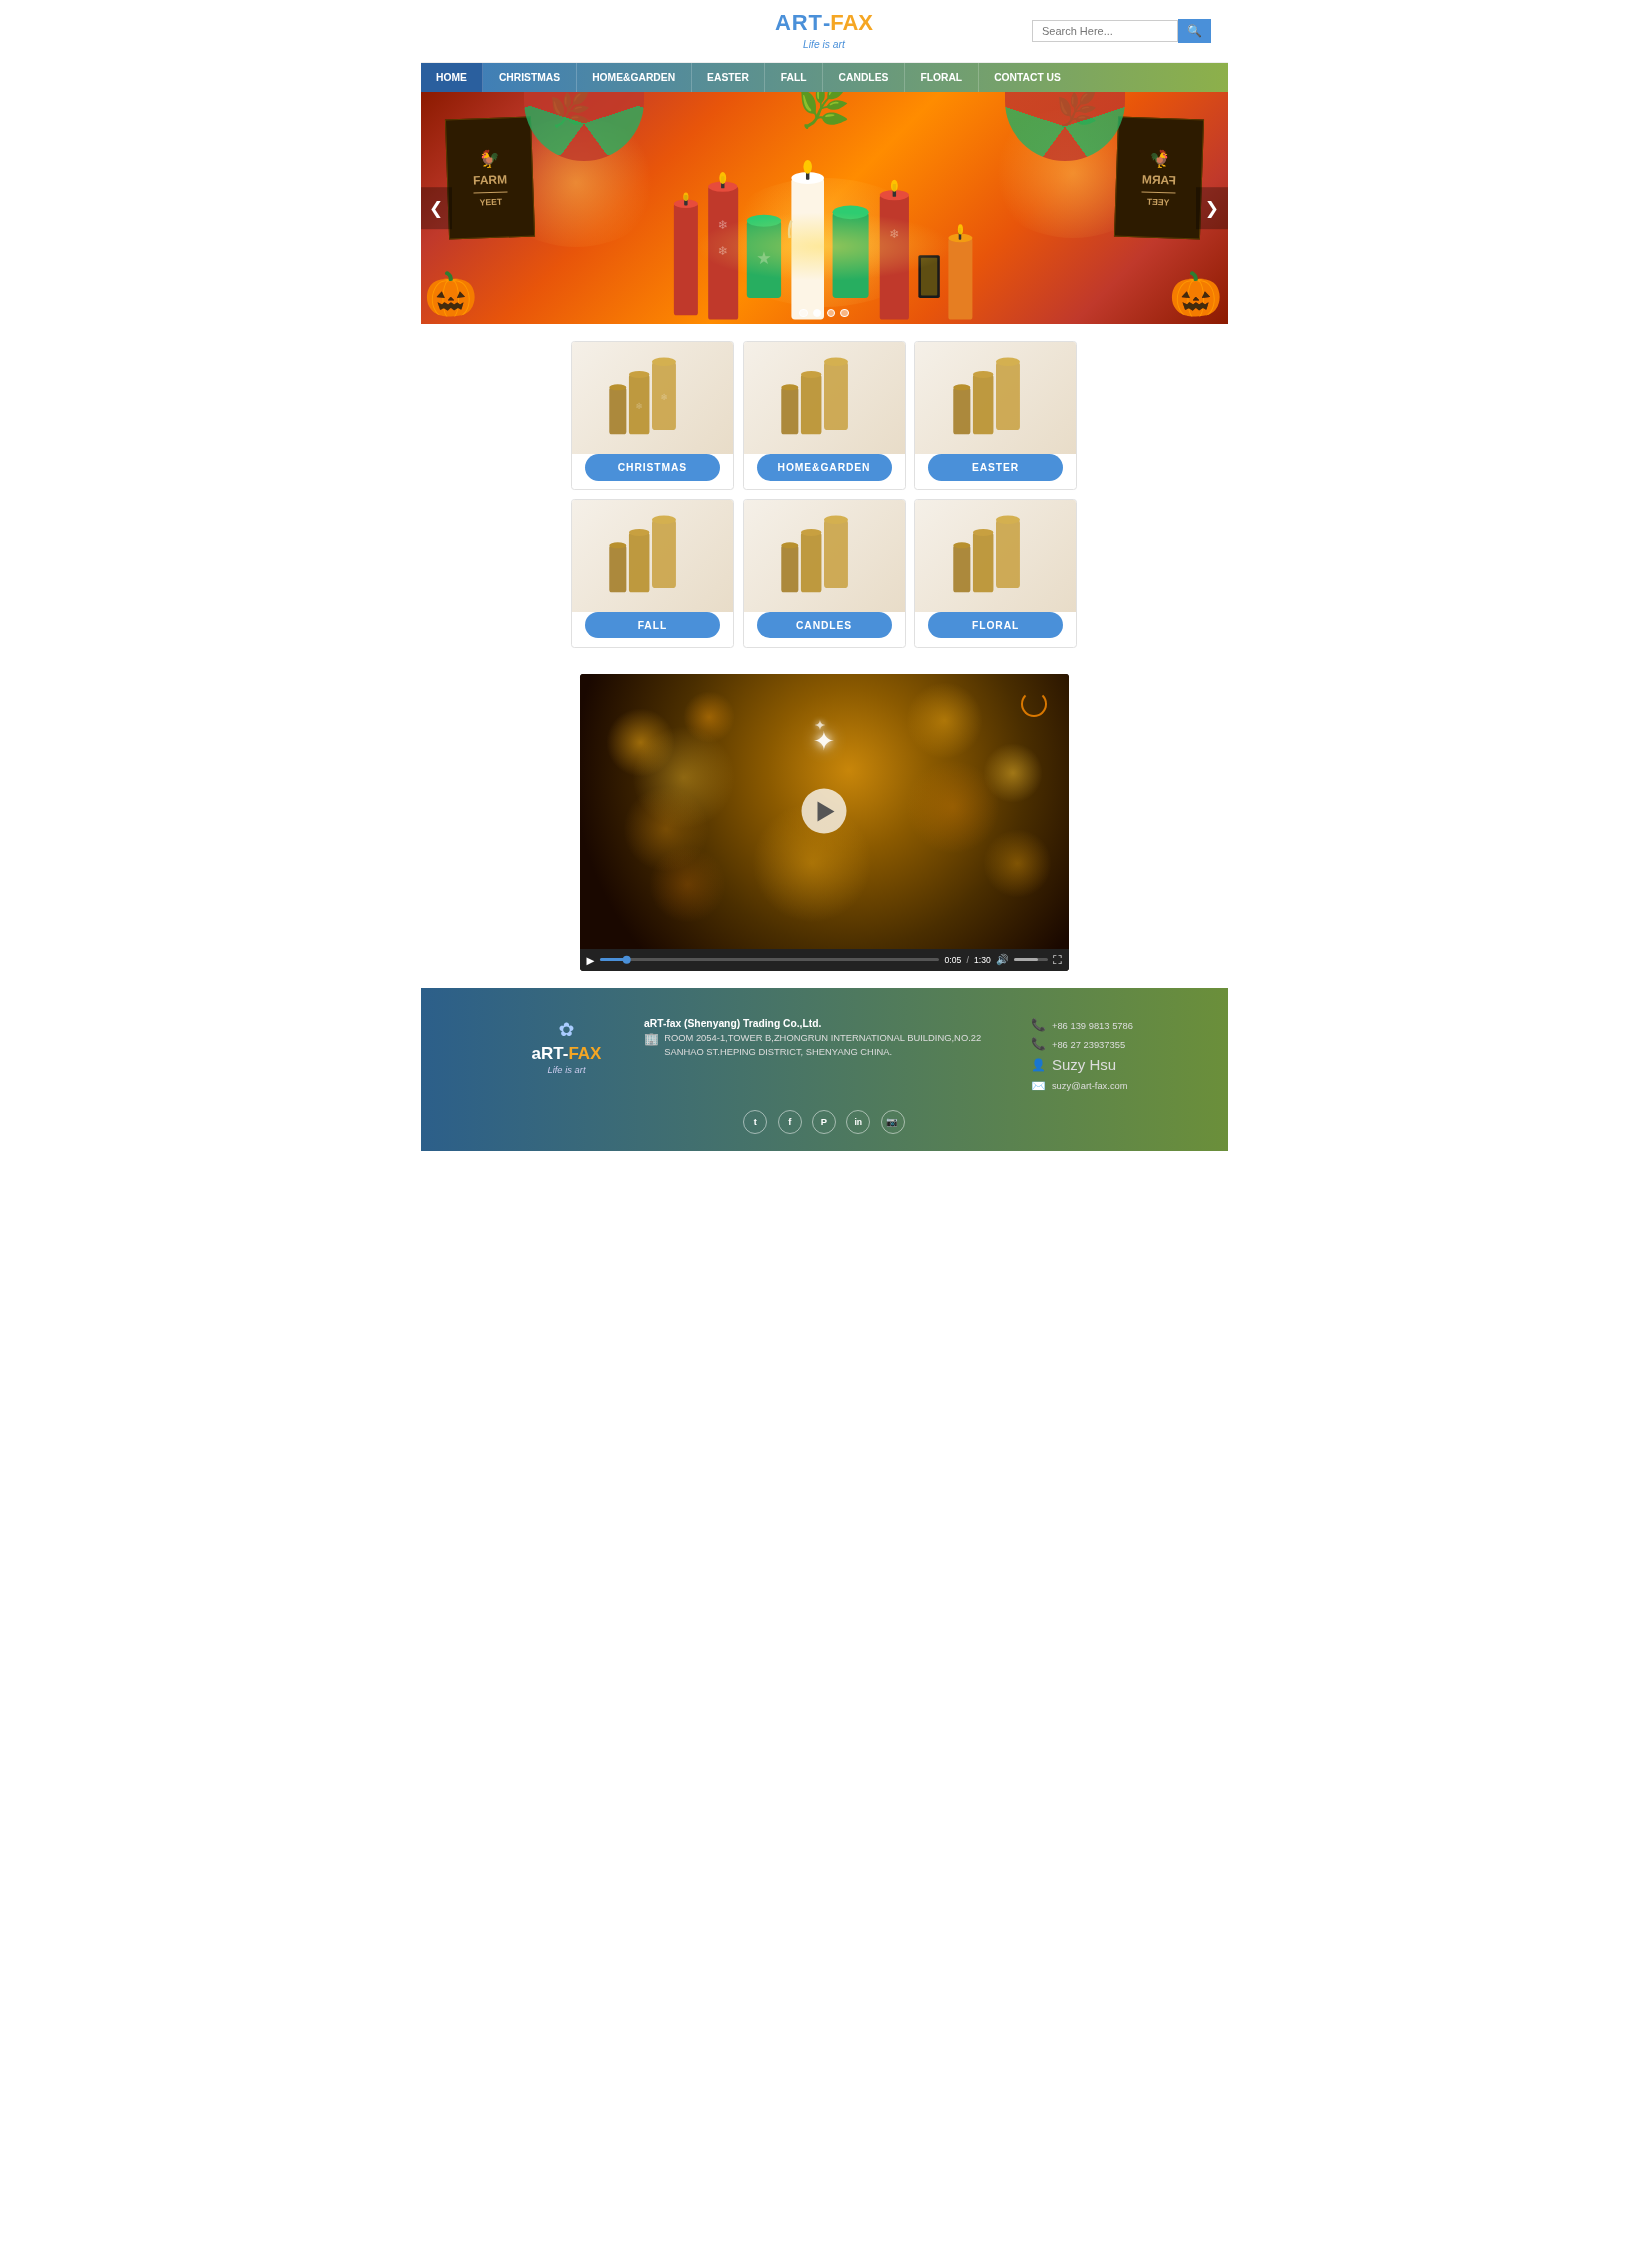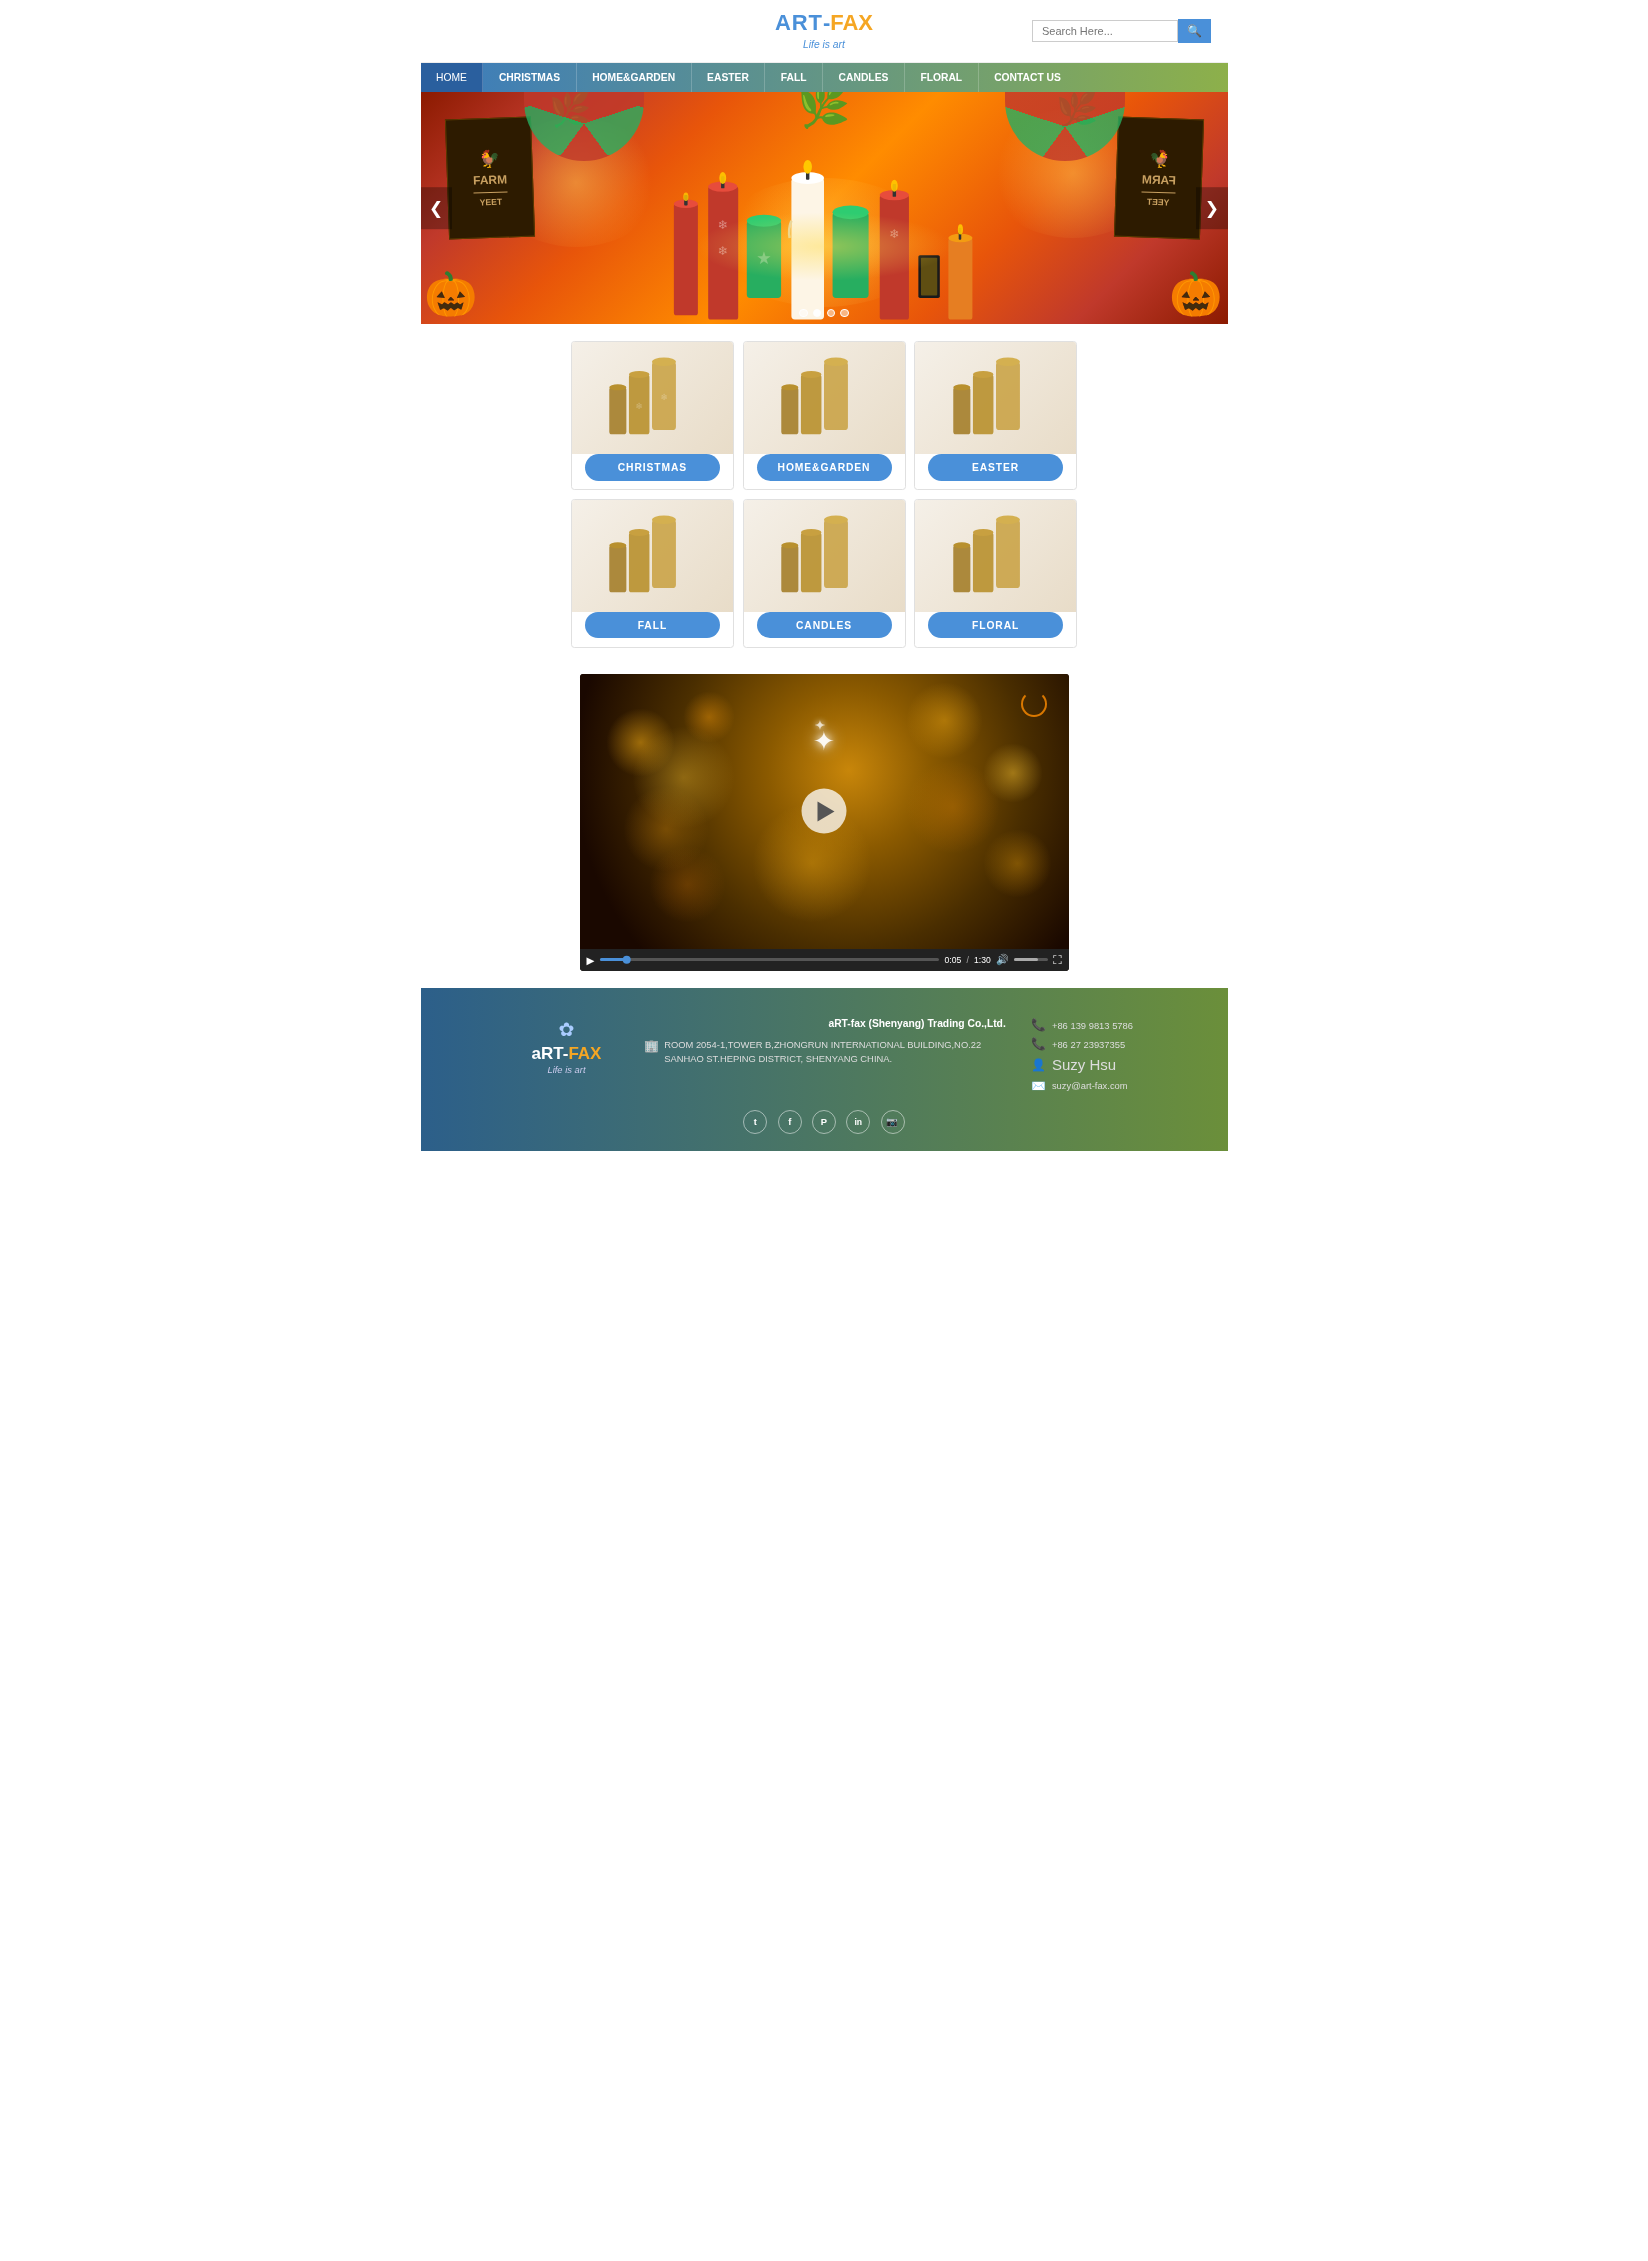--- a/index.html
+++ b/index.html
@@ -15,21 +15,21 @@
     </div>
     <span style="font-size:10.3px; color:#4a90d9; font-style:italic;">Life is art</span>
   </div>
   <div style="position:absolute; right:17px; display:flex; align-items:center;">
     <input style="border: 0.9px solid rgb(204, 204, 204); padding: 4.3px 8.6px; font-size: 11px; color: rgb(170, 170, 170); outline: none; width: 146px;" placeholder="Search Here...">
     <button style="background:#4a90d9; border:none; padding:5.2px 8.6px; cursor:pointer; color:#fff; font-size:12px;">🔍</button>
   </div>
 </div>
 
 <nav style="background:linear-gradient(to right,#3a7bbf,#8db04a); display:flex; align-items:center;">
-  <a href="#" style="color:#fff;text-decoration:none;padding:9.4px 15.5px;font-size:10.3px;font-weight:normal;background:#2a5f9e;border-right:0.9px solid rgba(255,255,255,0.2);">HOME</a>
+  <a href="#" style="color:#fff;text-decoration:none;padding:9.4px 15.5px;font-size:10.3px;font-weight:bold;background:#2a5f9e;border-right:0.9px solid rgba(255,255,255,0.2);">HOME</a>
   <a href="#" style="color:#fff;text-decoration:none;padding:9.4px 15.5px;font-size:10.3px;font-weight:bold;border-right:0.9px solid rgba(255,255,255,0.2);">CHRISTMAS</a>
   <a href="#" style="color:#fff;text-decoration:none;padding:9.4px 15.5px;font-size:10.3px;font-weight:bold;border-right:0.9px solid rgba(255,255,255,0.2);">HOME&amp;GARDEN</a>
   <a href="#" style="color:#fff;text-decoration:none;padding:9.4px 15.5px;font-size:10.3px;font-weight:bold;border-right:0.9px solid rgba(255,255,255,0.2);">EASTER</a>
   <a href="#" style="color:#fff;text-decoration:none;padding:9.4px 15.5px;font-size:10.3px;font-weight:bold;border-right:0.9px solid rgba(255,255,255,0.2);">FALL</a>
   <a href="#" style="color:#fff;text-decoration:none;padding:9.4px 15.5px;font-size:10.3px;font-weight:bold;border-right:0.9px solid rgba(255,255,255,0.2);">CANDLES</a>
   <a href="#" style="color:#fff;text-decoration:none;padding:9.4px 15.5px;font-size:10.3px;font-weight:bold;border-right:0.9px solid rgba(255,255,255,0.2);">FLORAL</a>
   <a href="#" style="color:#fff;text-decoration:none;padding:9.4px 15.5px;font-size:10.3px;font-weight:bold;">CONTACT US</a>
 </nav>
 
 <div style="position:relative; height:232px; overflow:hidden; background:#1a0800;">
@@ -268,21 +268,21 @@
 
     <div style="text-align:center;min-width:103px;">
       <div style="font-size:19px;color:#aaccff;margin-bottom:3.4px;">✿</div>
       <div>
         <span style="font-size:17px;font-weight:bold;color:#fff;">aRT</span><span style="font-size:17px;font-weight:bold;color:#fff;">-</span><span style="font-size:17px;font-weight:bold;color:#f5a623;">FAX</span>
       </div>
       <div style="font-size:9.4px;color:#cce;font-style:italic;">Life is art</div>
     </div>
 
     <div style="flex:1;">
-      <p style="font-size:10.3px;font-weight:bold;color:#fff;margin-bottom:9px;text-align:right;">aRT-fax (Shenyang) Trading Co.,Ltd.</p>
+      <p style="font-size:10.3px;font-weight:bold;color:#fff;margin-bottom:2px;">aRT-fax (Shenyang) Trading Co.,Ltd.</p>
       <div style="display:flex;align-items:flex-start;gap:5.2px;margin-bottom:5.2px;">
         <span style="font-size:12px;margin-top:0.9px;">🏢</span>
         <p style="font-size:9.4px;color:#ddd;line-height:1.5;">ROOM 2054-1,TOWER B,ZHONGRUN INTERNATIONAL BUILDING,NO.22 SANHAO ST.HEPING DISTRICT, SHENYANG CHINA.</p>
       </div>
     </div>
 
     <div>
       <div style="display:flex;align-items:center;gap:5.2px;margin-bottom:5.2px;">
         <span style="font-size:12px;">📞</span>
         <span style="font-size:9.4px;color:#ddd;">+86 139 9813 5786</span>

